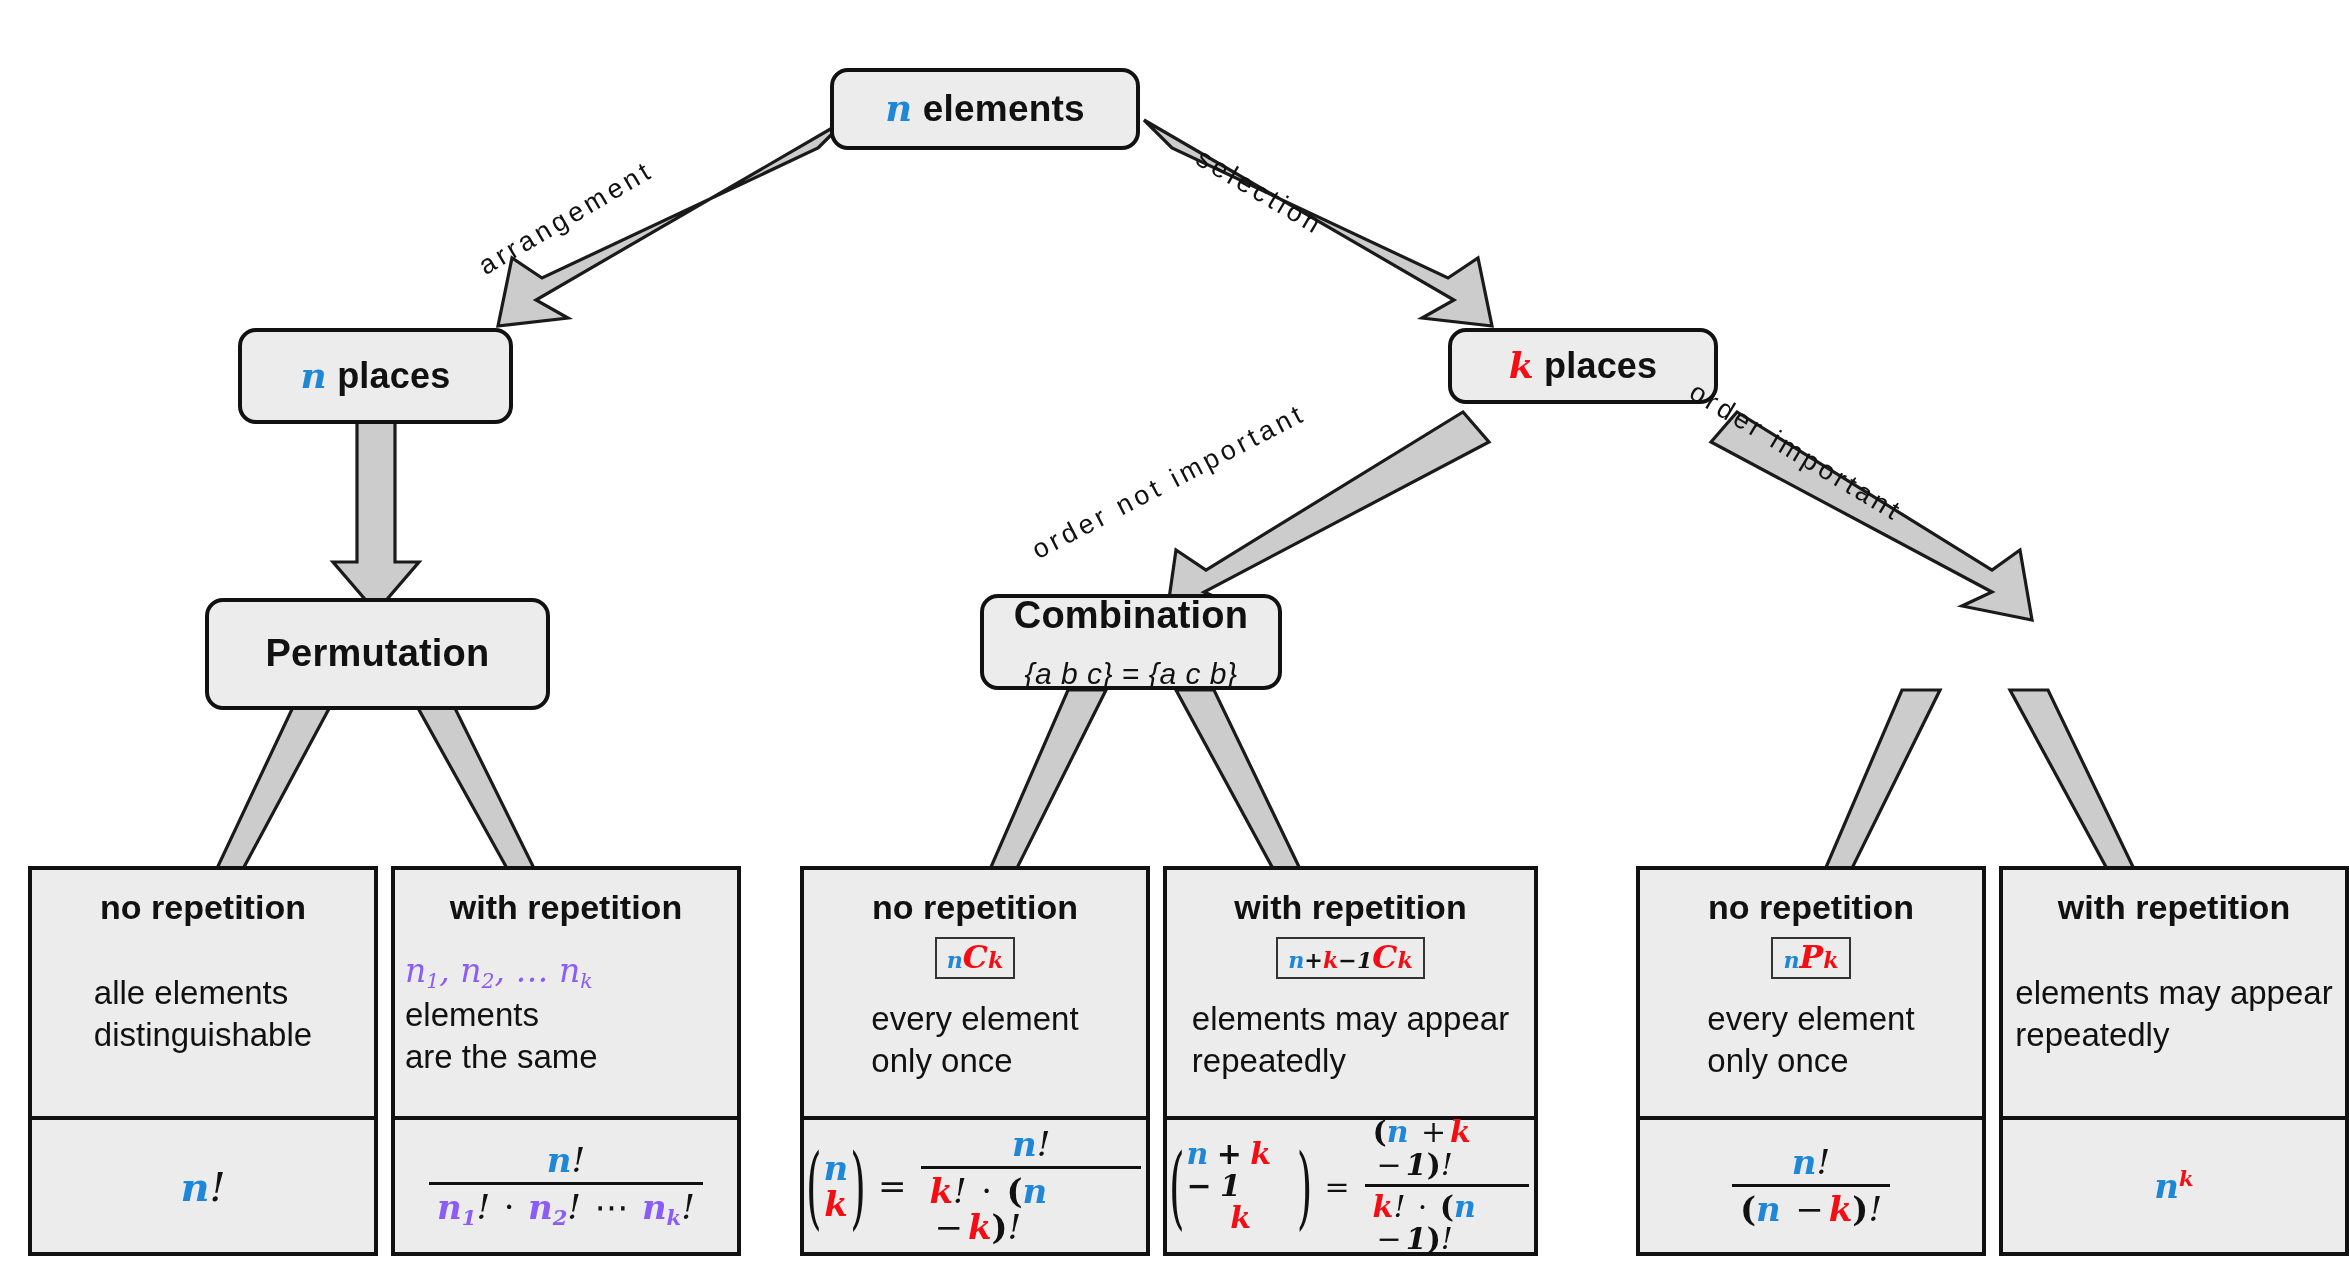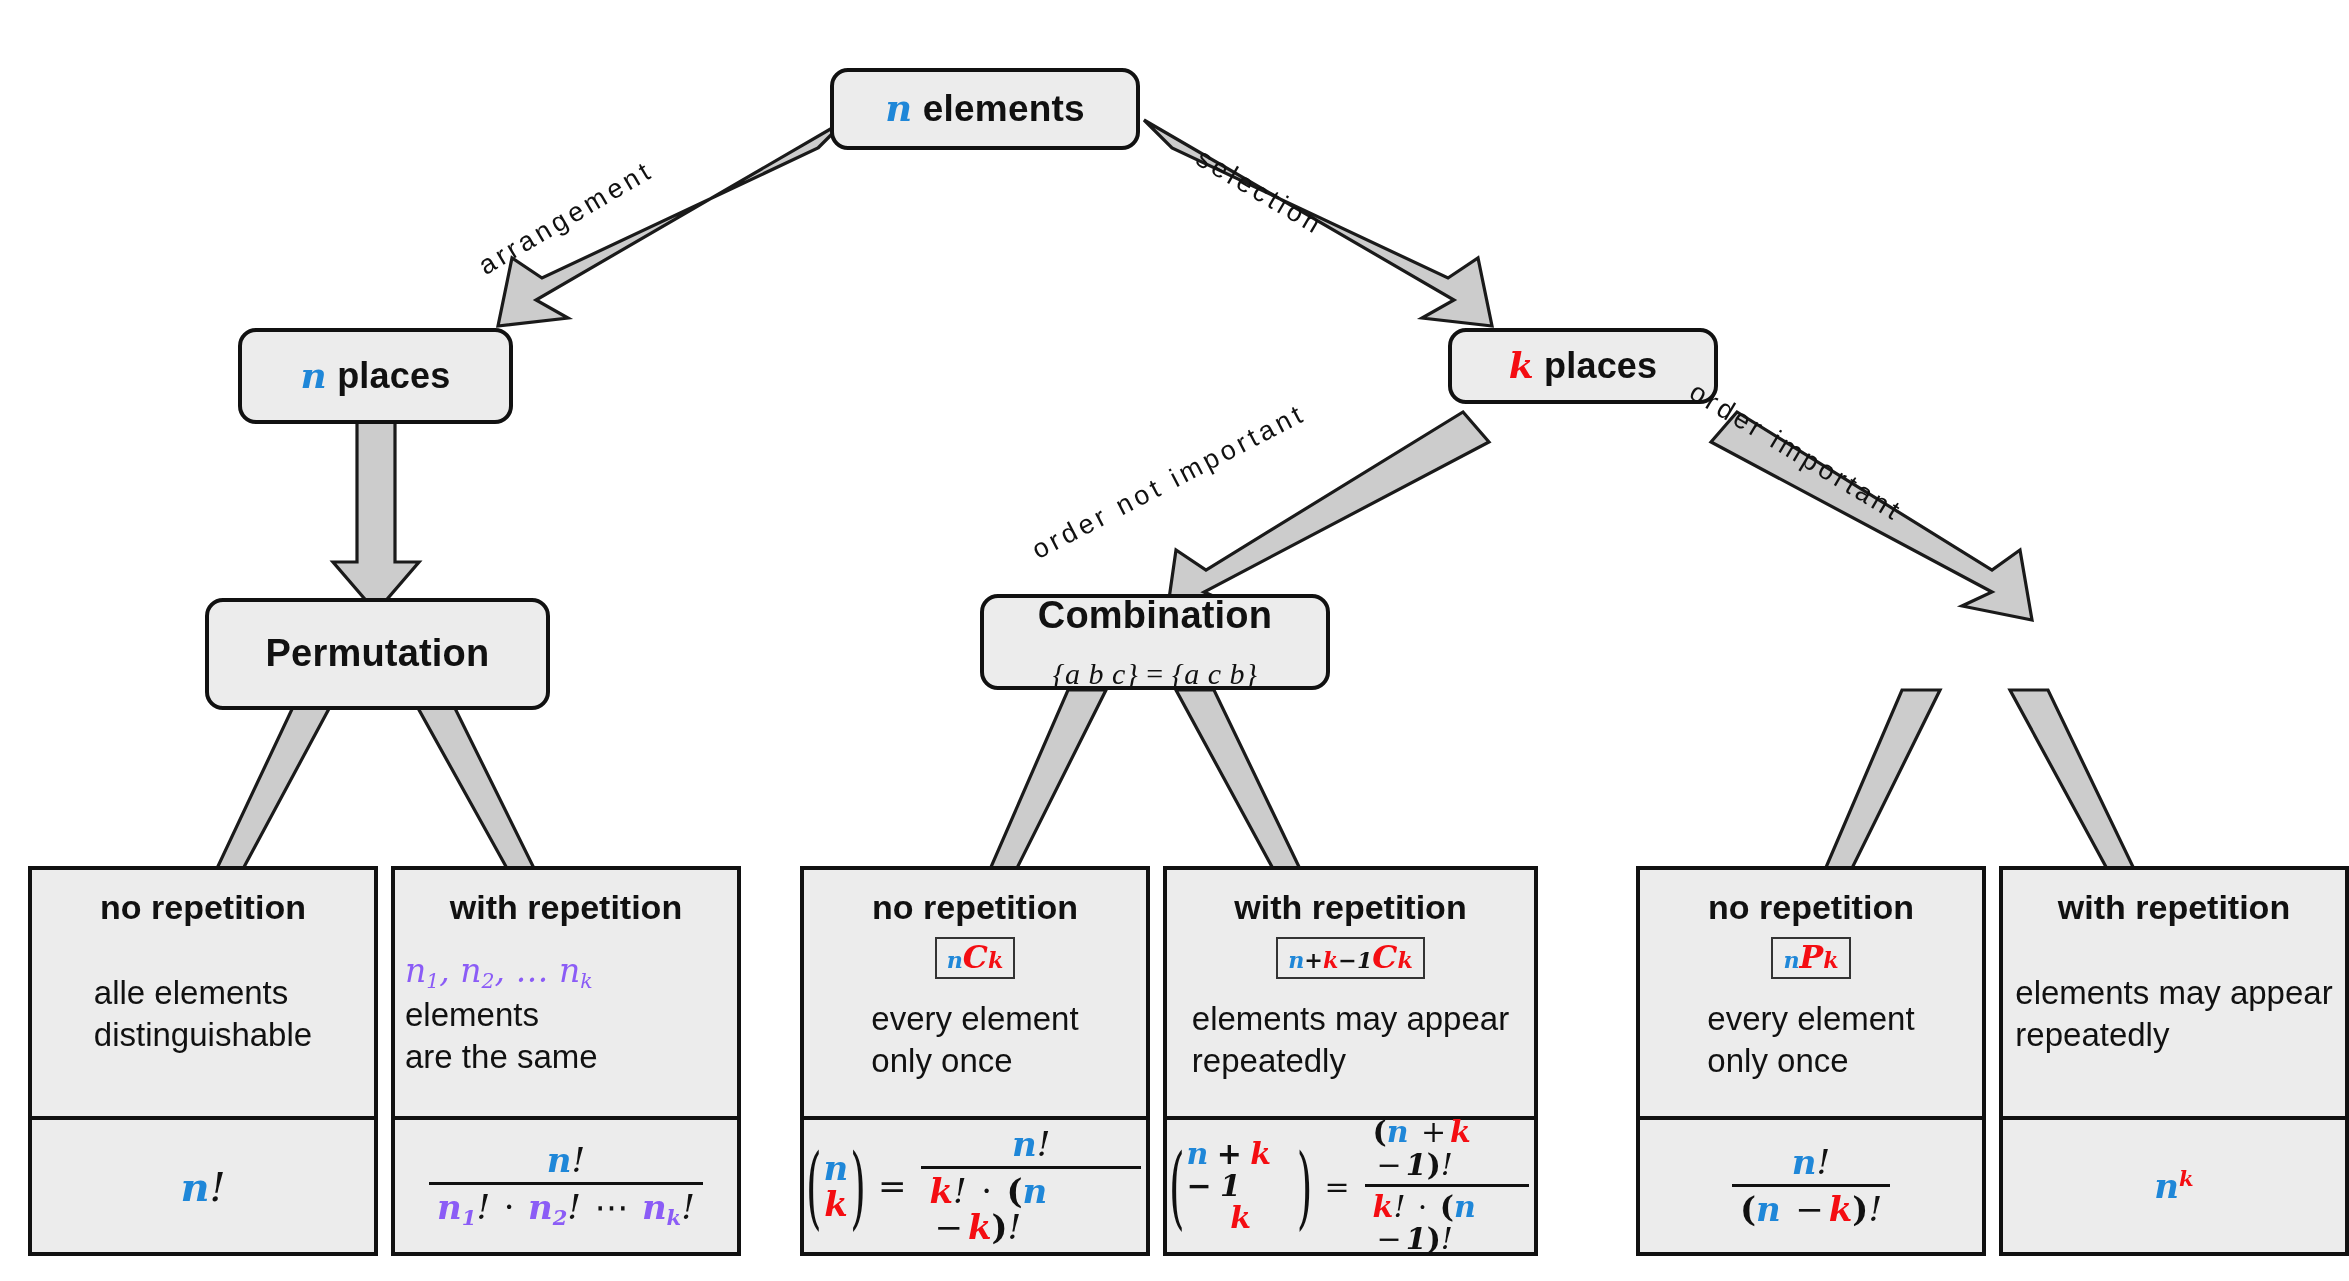--- a/index.html
+++ b/index.html
@@ -42,21 +42,21 @@
   .m{font-family:"DejaVu Serif","Liberation Serif",serif;font-style:italic;}
   .mb{font-family:"DejaVu Serif","Liberation Serif",serif;font-style:italic;font-weight:bold;}
   .n{color:#1f87d8;}
   .k{color:#f40d12;}
   .g{color:#8b5cf6;}
   .blk{color:#111;}
   .up{font-style:normal;}
   sub{font-size:.62em;vertical-align:-0.28em;}
   sup{font-size:.62em;vertical-align:0.55em;}
 
-  .setline{font-family:Liberation Serif, serif;font-style:italic;
+  .setline{font-family:Liberation Sans, sans-serif;font-style:italic;
            font-size:30px;color:#111;margin-top:20px;letter-spacing:.5px;}
   .setline .op{font-style:normal;}
 
   
   .frac{display:inline-flex;flex-direction:column;align-items:center;
         vertical-align:middle;line-height:1.08;margin:0 5px;}
   .frac .num{padding:0 8px 3px;}
   .frac .den{border-top:3px solid #111;padding:4px 8px 0;}
 
   
@@ -142,21 +142,21 @@
   <div class="node" style="left:1448px;top:328px;width:270px;height:76px;">
     <div class="title" style="font-size:36px;">
       <span class="mb k">k</span><span> places</span>
     </div>
   </div>
 
   <div class="node" style="left:205px;top:598px;width:345px;height:112px;">
     <div class="title" style="font-size:38px;">Permutation</div>
   </div>
 
-  <div class="node" style="left:980px;top:594px;width:350px;height:96px;padding-top:2px;">
+  <div class="node" style="left:980px;top:594px;width:302px;height:96px;padding-top:2px;">
     <div class="title" style="font-size:38px;">Combination</div>
     <div class="setline">
       <span>{a b c}</span>
       <span class="op">=</span>
       <span>{a c b}</span>
     </div>
   </div>
 
 
   <div class="card" style="left:28px;top:866px;width:350px;height:390px;">

